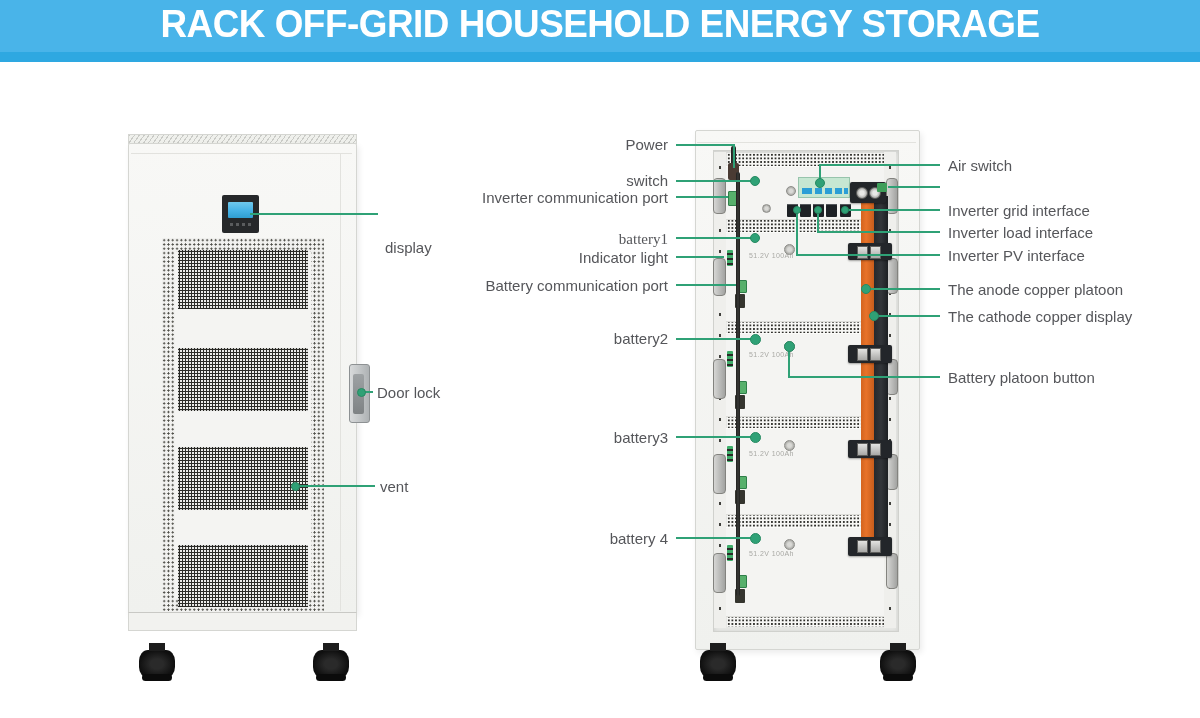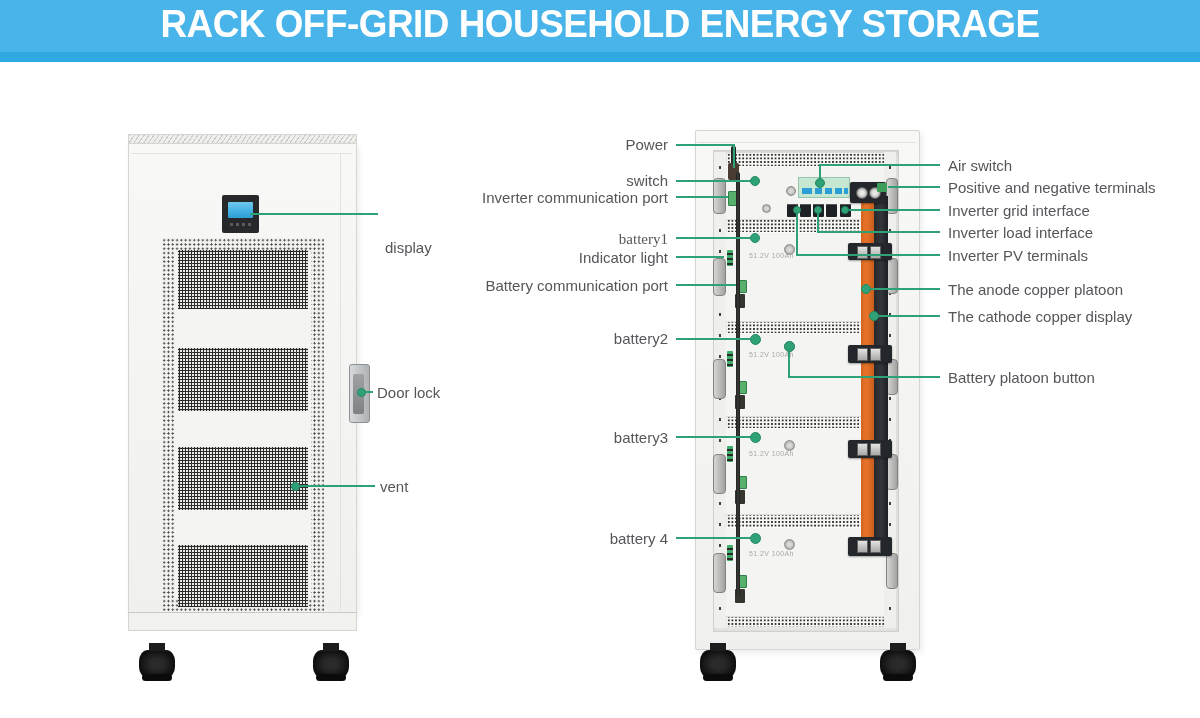--- a/index.html
+++ b/index.html
@@ -241,35 +241,34 @@
   <div class="a lab r" style="right:532px;top:530px;">battery 4</div>
   <div class="a ln" style="left:676px;top:537px;width:75px;height:2px;"></div>
   <div class="a dot" style="left:750px;top:533px;width:11px;height:11px;"></div>
 
   <div class="a dot" style="left:815px;top:178px;width:10px;height:10px;"></div>
   <div class="a ln" style="left:819px;top:166px;width:2px;height:14px;"></div>
   <div class="a ln" style="left:819px;top:164px;width:121px;height:2px;"></div>
   <div class="a lab" style="left:948px;top:157px;">Air switch</div>
 
   <div class="a ln" style="left:888px;top:186px;width:52px;height:2px;"></div>
-  <div class="a lab" style="left:948px;top:179px;">Positive and negative terminals</div>
 
   <div class="a dot" style="left:841px;top:206px;width:8px;height:8px;"></div>
   <div class="a ln" style="left:849px;top:209px;width:91px;height:2px;"></div>
   <div class="a lab" style="left:948px;top:202px;">Inverter grid interface</div>
 
   <div class="a dot" style="left:814px;top:206px;width:8px;height:8px;"></div>
   <div class="a ln" style="left:817px;top:214px;width:2px;height:19px;"></div>
   <div class="a ln" style="left:817px;top:231px;width:123px;height:2px;"></div>
   <div class="a lab" style="left:948px;top:224px;">Inverter load interface</div>
 
   <div class="a dot" style="left:793px;top:206px;width:8px;height:8px;"></div>
   <div class="a ln" style="left:796px;top:214px;width:2px;height:42px;"></div>
   <div class="a ln" style="left:796px;top:254px;width:144px;height:2px;"></div>
-  <div class="a lab" style="left:948px;top:247px;">Inverter PV terminals</div>
+  <div class="a lab" style="left:948px;top:247px;">Inverter PV interface</div>
 
   <div class="a dot" style="left:861px;top:284px;width:10px;height:10px;"></div>
   <div class="a ln" style="left:869px;top:288px;width:71px;height:2px;"></div>
   <div class="a lab" style="left:948px;top:281px;">The anode copper platoon</div>
 
   <div class="a dot" style="left:869px;top:311px;width:10px;height:10px;"></div>
   <div class="a ln" style="left:877px;top:315px;width:63px;height:2px;"></div>
   <div class="a lab" style="left:948px;top:308px;">The cathode copper display</div>
 
   <div class="a dot" style="left:784px;top:341px;width:11px;height:11px;"></div>

